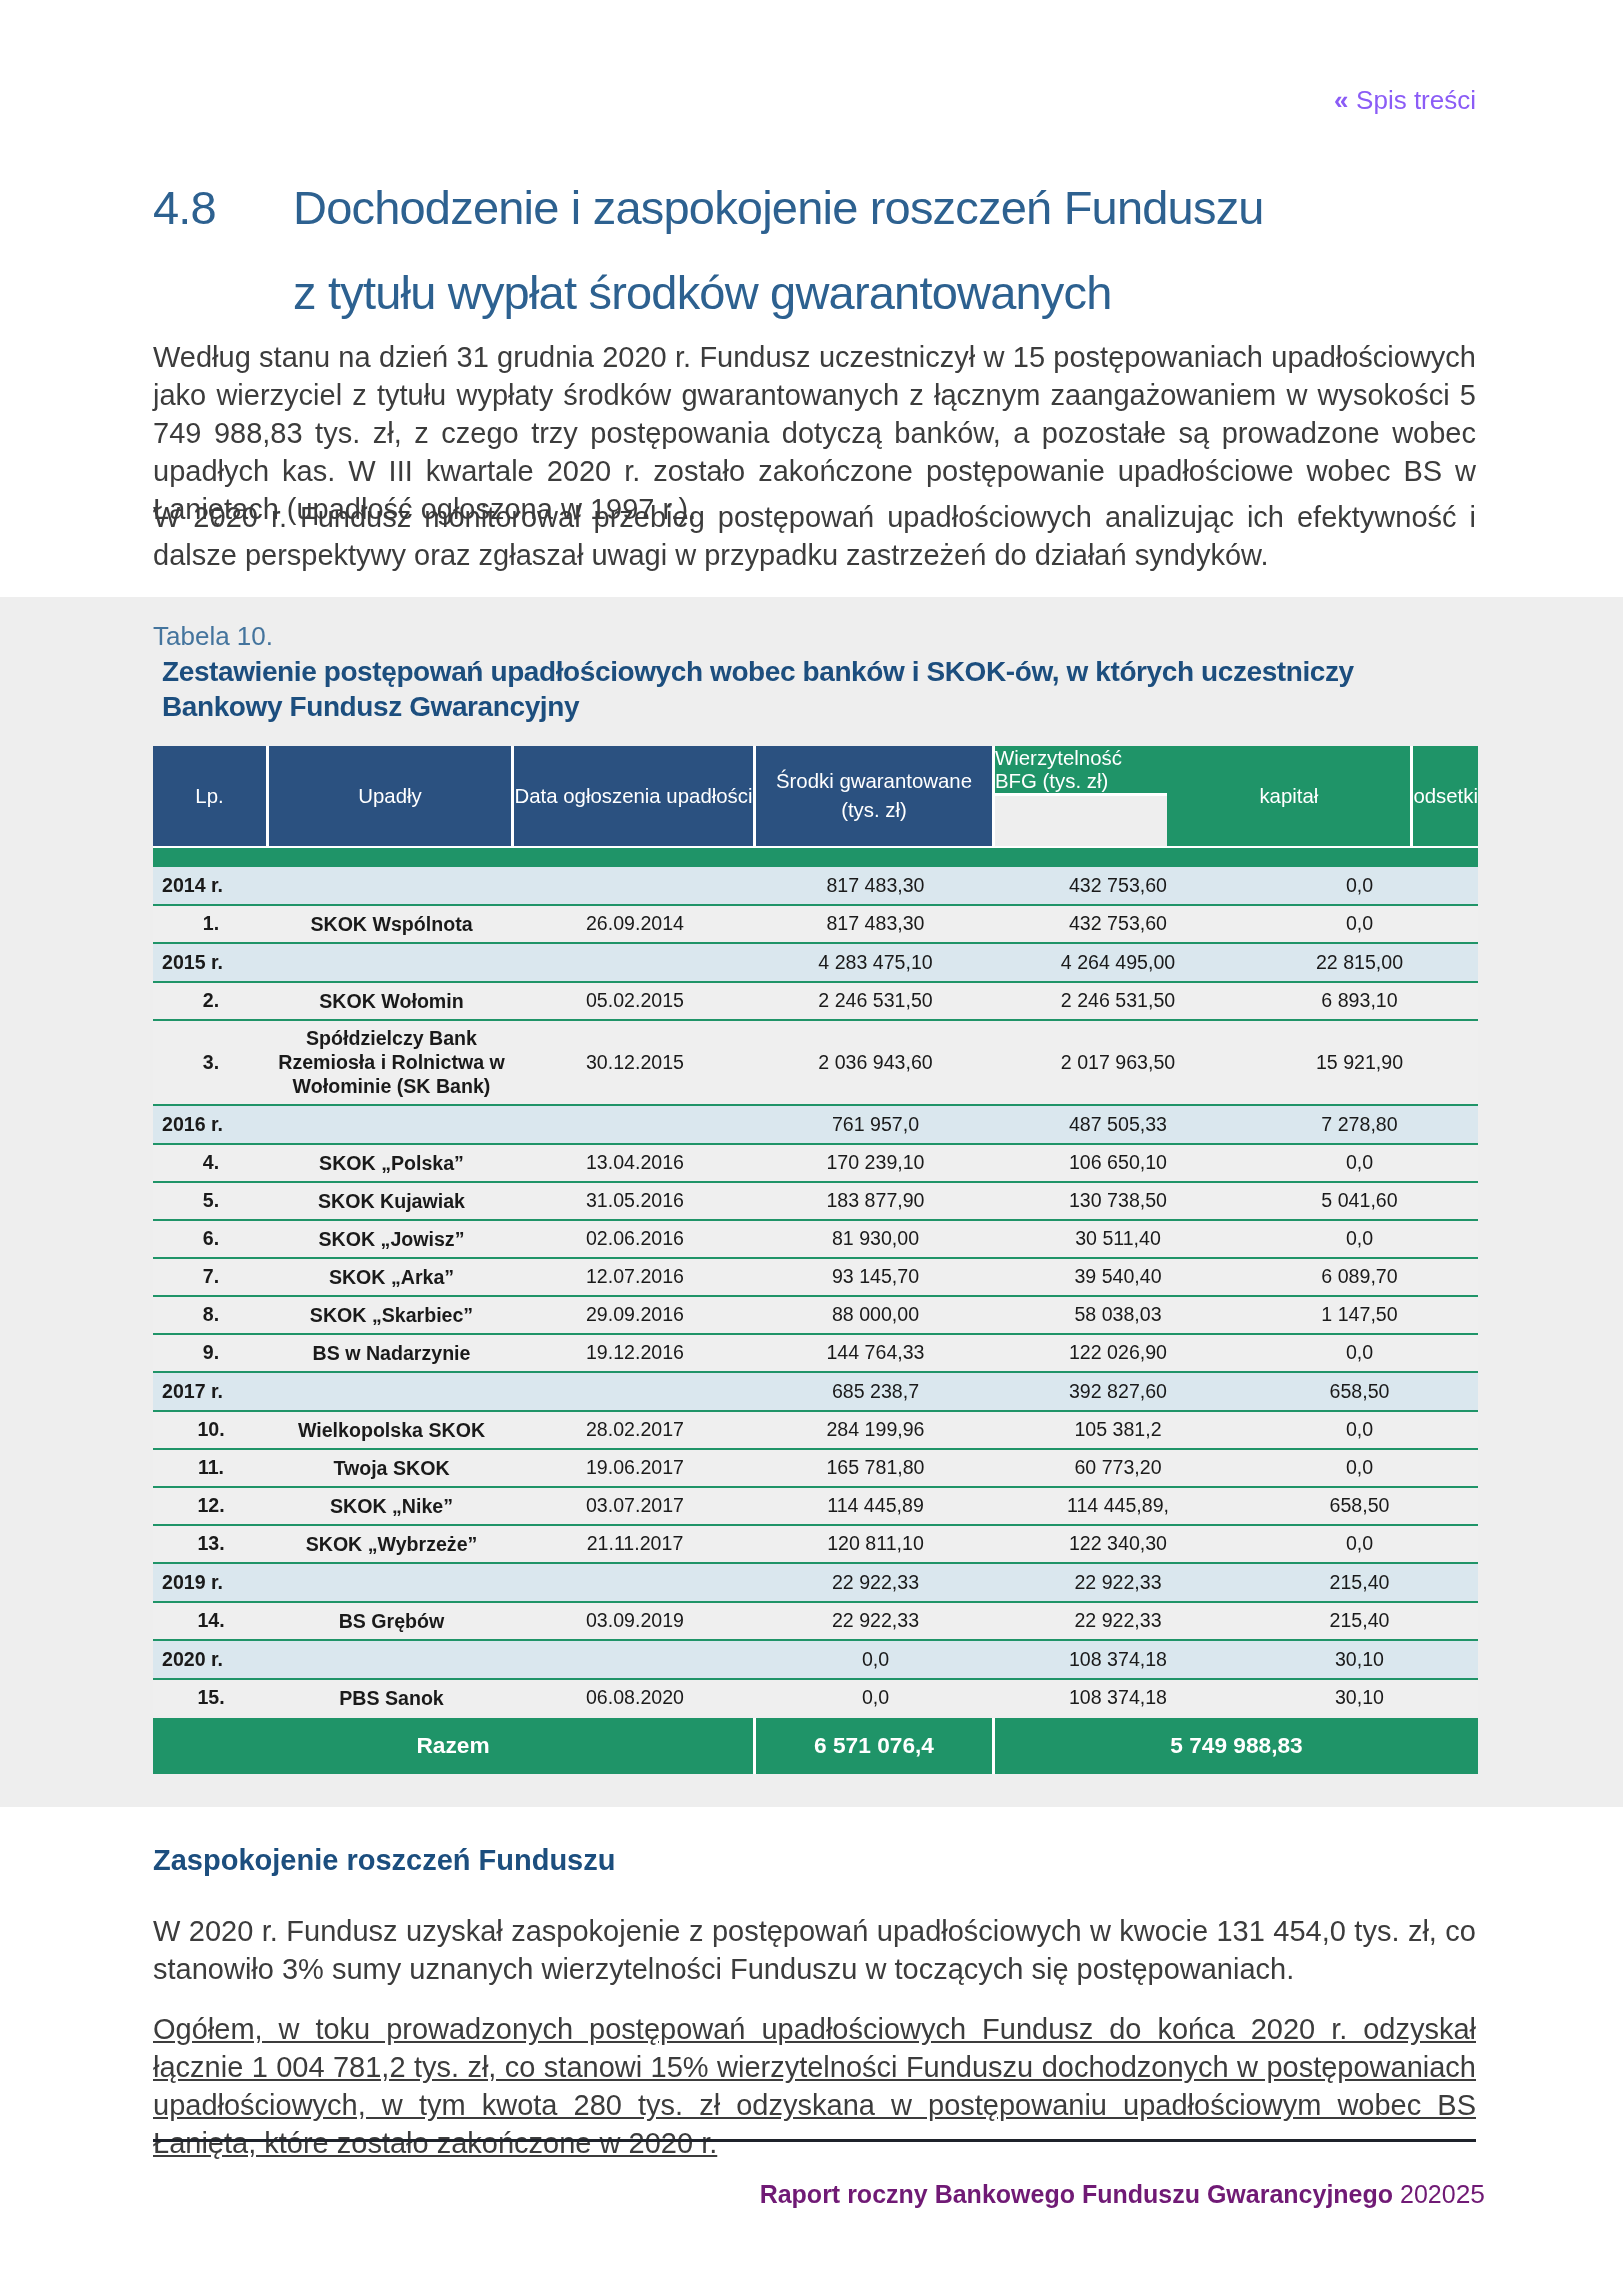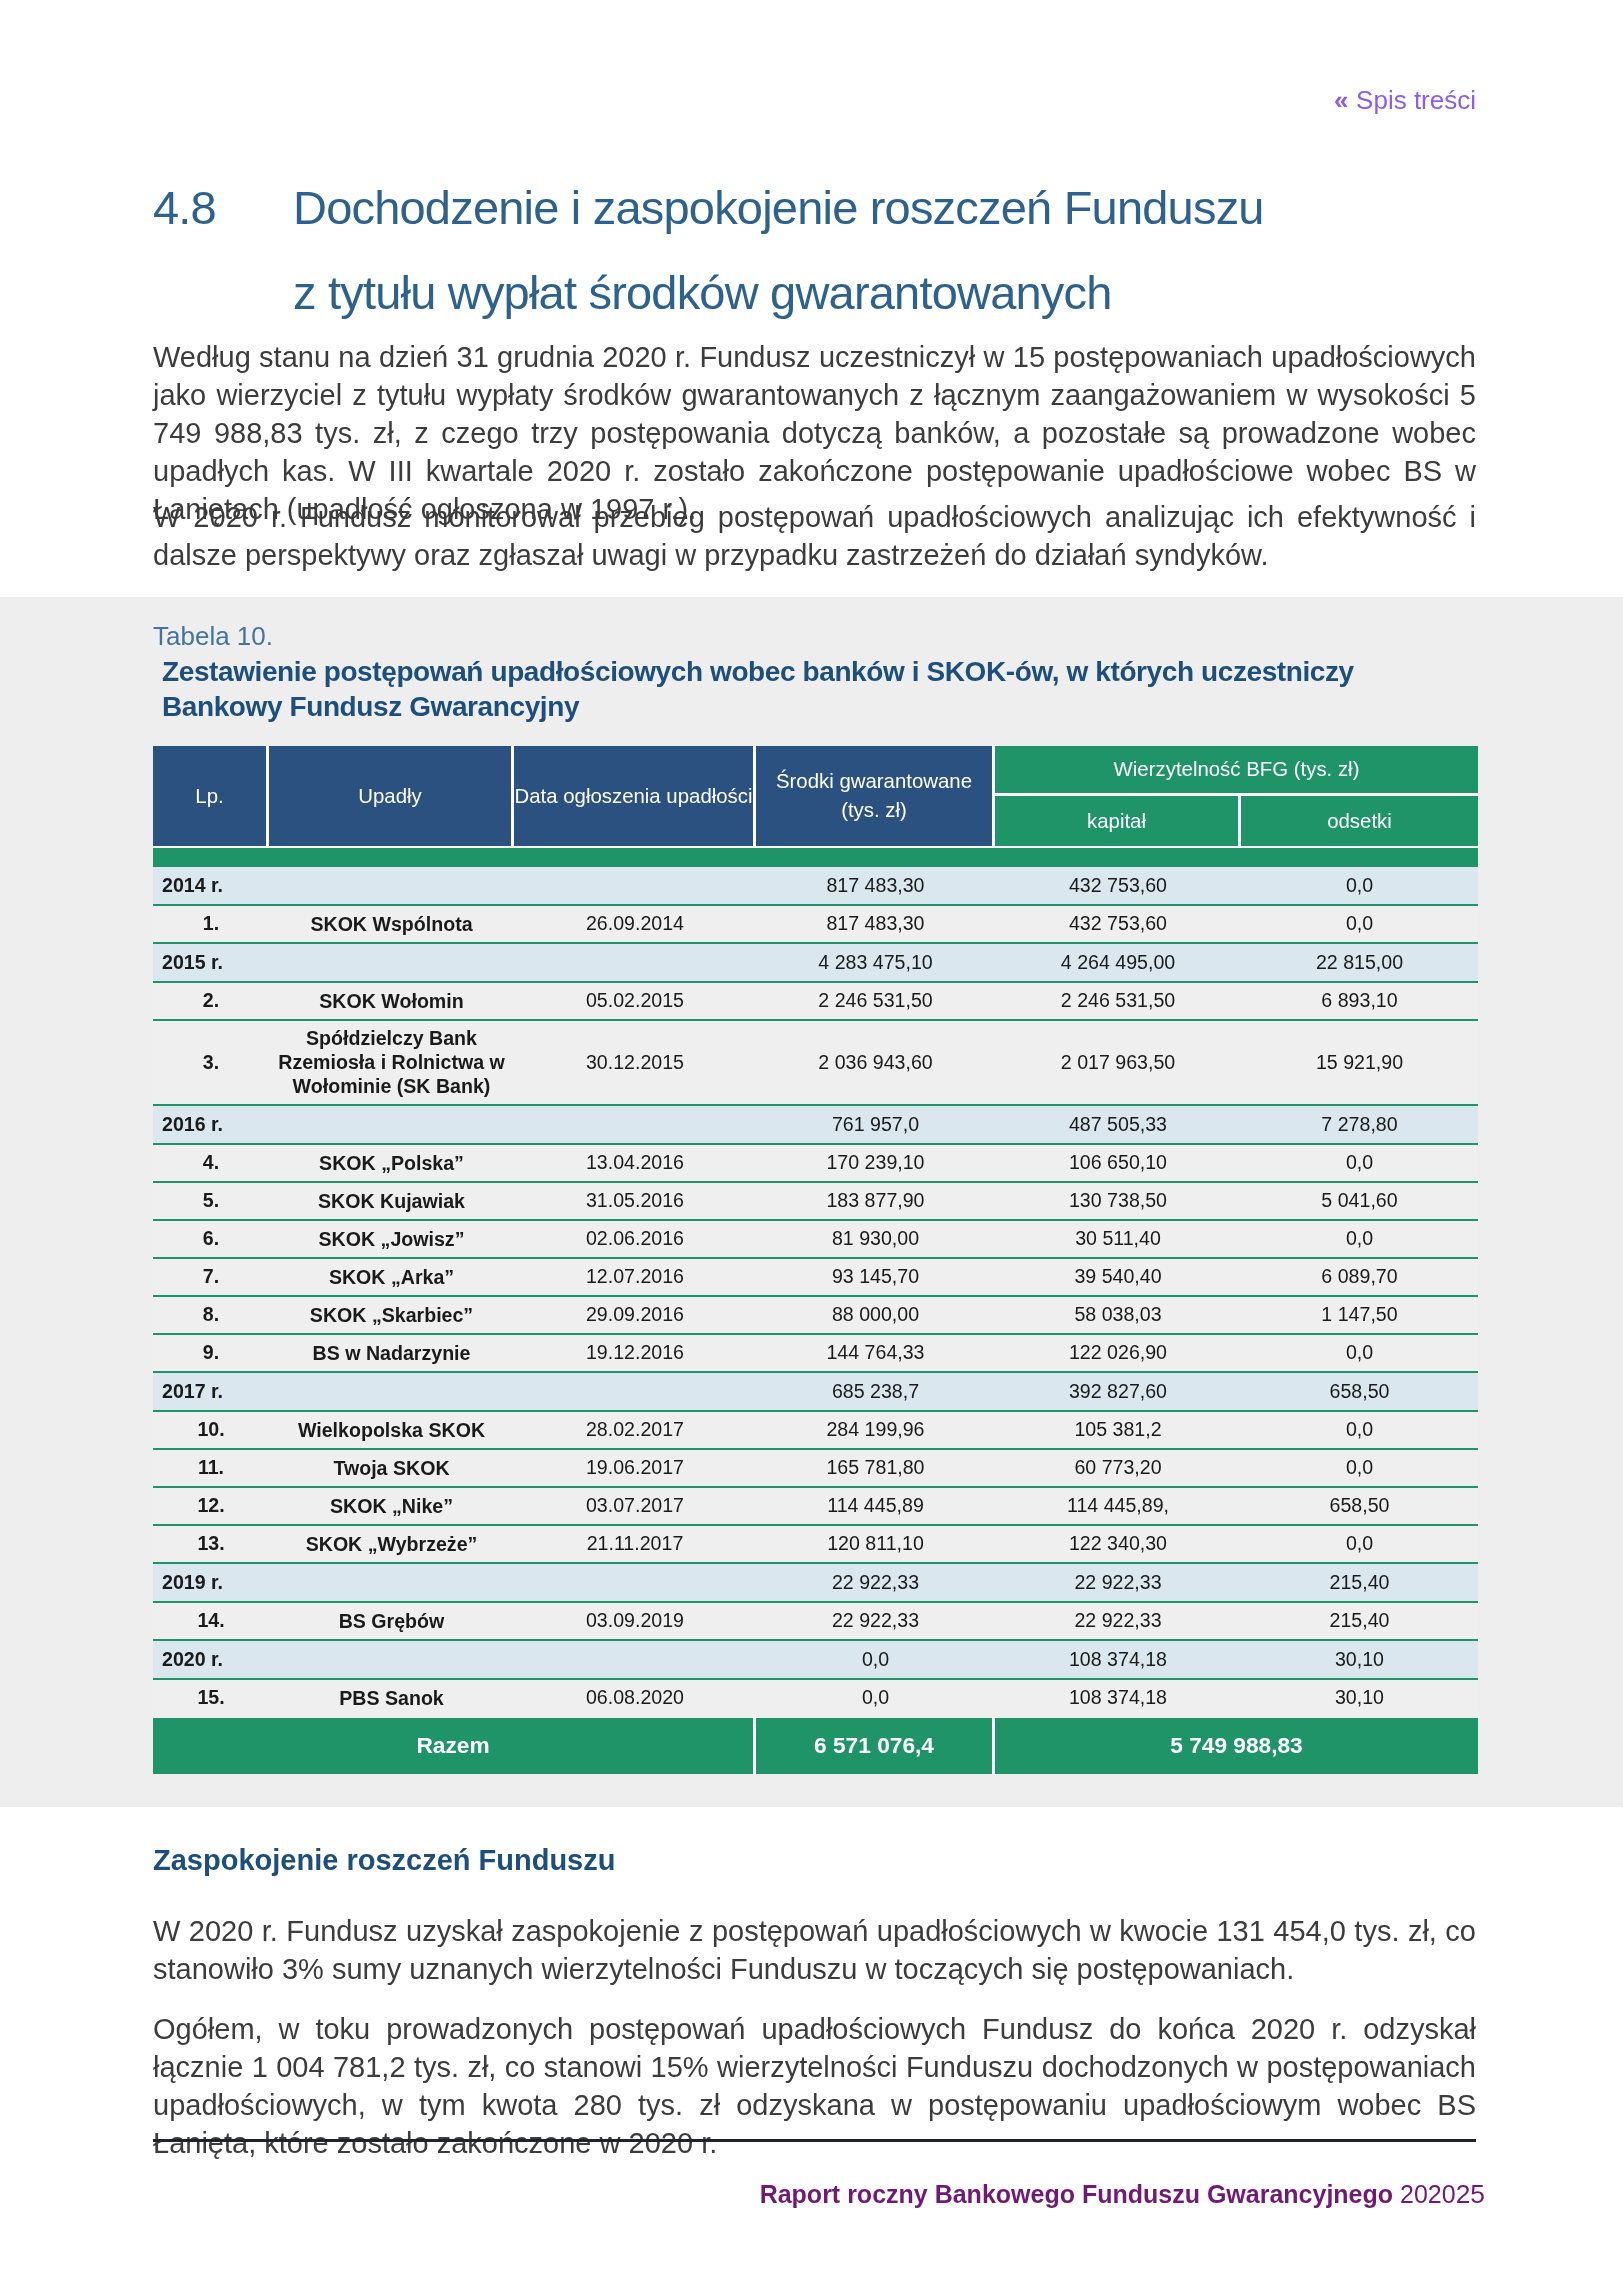--- a/index.html
+++ b/index.html
@@ -27,21 +27,21 @@
   
   .table{position:absolute;left:153px;top:746px;width:1325px;font-size:19.6px;color:#1a1a1a;}
   .thead{display:flex;height:100px;}
   .th{background:#2b5180;color:#ffffff;display:flex;align-items:center;justify-content:center;
       text-align:center;font-size:20.4px;line-height:29px;border-right:3px solid #ffffff;
       box-sizing:border-box;}
   .th.w-lp{width:116px;}
   .th.w-name{width:245px;}
   .th.w-date{width:242px;}
   .th.w-guar{width:239px;}
-  .claim-group{width:483px;display:flex;flex-direction:column;}
+  .claim-group{width:483px;display:flex;flex-direction:row;}
   .claim-title{height:50px;background:#1f9468;color:#fff;display:flex;align-items:center;
                justify-content:center;font-size:20.4px;border-bottom:3px solid #ffffff;box-sizing:border-box;}
   .claim-sub{flex:1;display:flex;}
   .claim-sub .sub{background:#1f9468;color:#fff;display:flex;align-items:center;justify-content:center;
                   font-size:20.4px;box-sizing:border-box;}
   .claim-sub .sub.principal{width:246px;border-right:3px solid #ffffff;}
   .claim-sub .sub.interest{flex:1;}
   .green-band{height:16.6px;background:#1f9468;border-top:2.3px solid #ffffff;}
   .row{display:flex;align-items:center;border-top:2.3px solid #1f9468;box-sizing:border-box;}
   .row:first-of-type{border-top:none;}
@@ -59,21 +59,21 @@
   .row.item .c.lp{font-weight:bold;}
   .total-row{display:flex;height:56px;margin-top:2.3px;color:#ffffff;font-weight:bold;font-size:22.7px;}
   .total-row .t{background:#1f9468;display:flex;align-items:center;justify-content:center;
                 border-right:3px solid #ffffff;box-sizing:border-box;}
   .total-row .t.label{width:603px;}
   .total-row .t.guar{width:239px;}
   .total-row .t.claim{flex:1;border-right:none;}
   
   .sec2-heading{position:absolute;left:153px;top:1844px;font-size:29px;font-weight:bold;color:#1c4e7e;}
   .paraA{top:1912px;}
-  .paraB{top:2010px;}
+  .paraB{top:2010px;text-decoration:underline;}
   
   .footer-rule{position:absolute;left:153px;top:2139px;width:1323px;height:3px;background:#1f232b;}
   .footer{position:absolute;left:162px;top:2179px;width:1323px;display:flex;
           justify-content:flex-end;align-items:baseline;font-size:25px;color:#701a75;}
   .footer .ft-title{font-weight:bold;}
   .footer .ft-year{font-weight:400;}
   .footer .page-num{font-size:26.4px;}
 </style>
 </head>
 <body>

